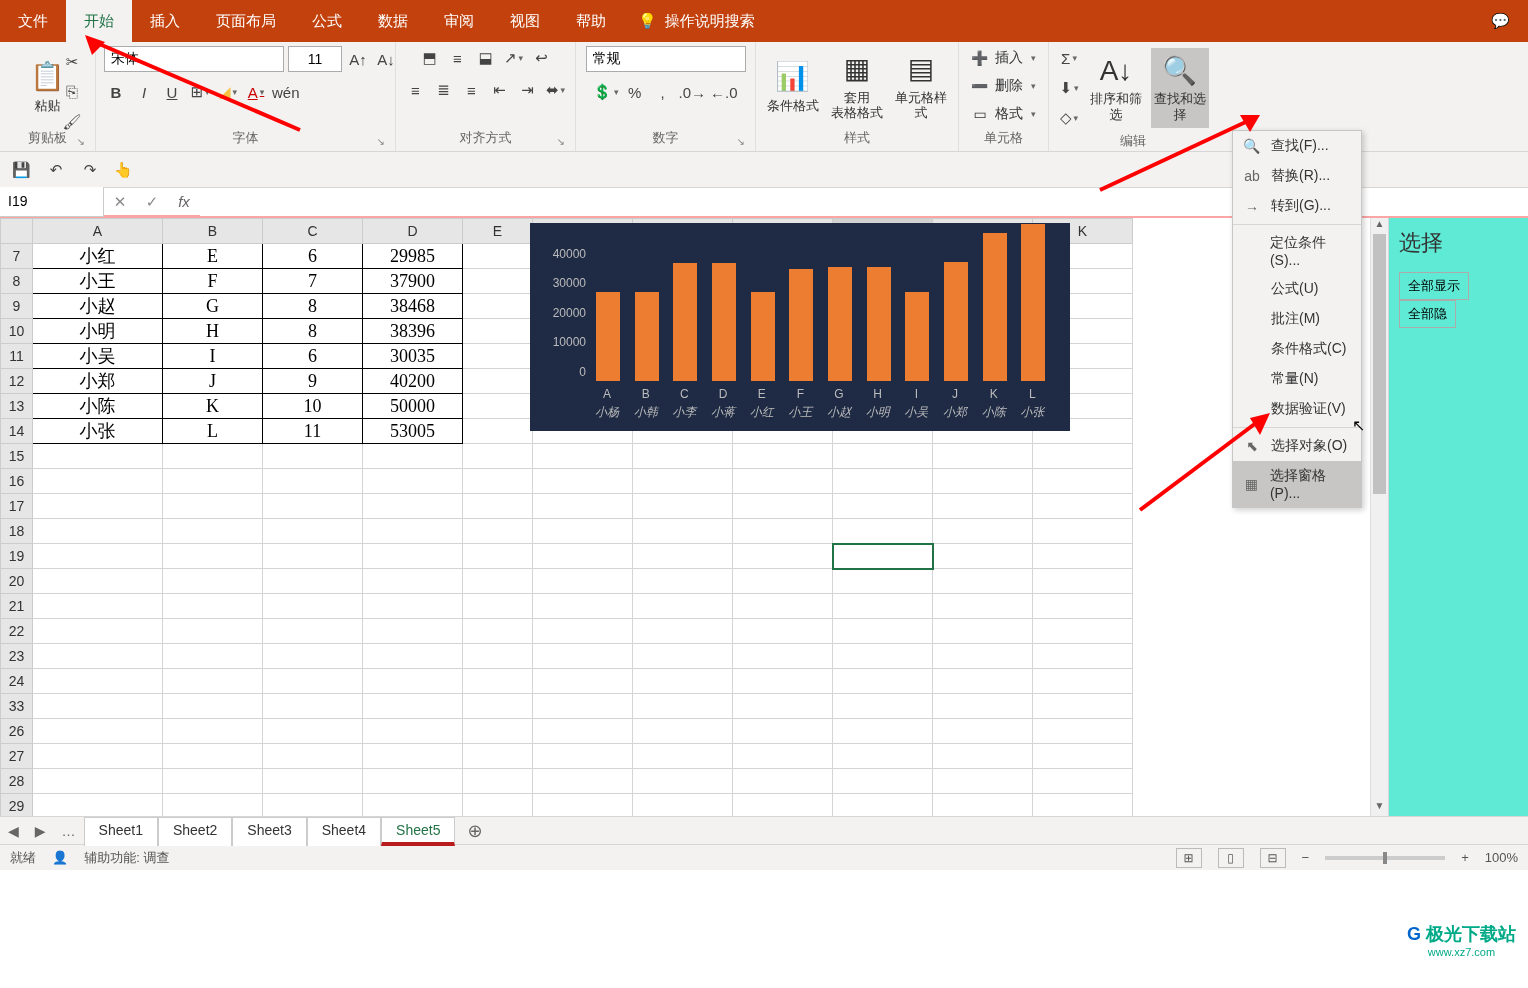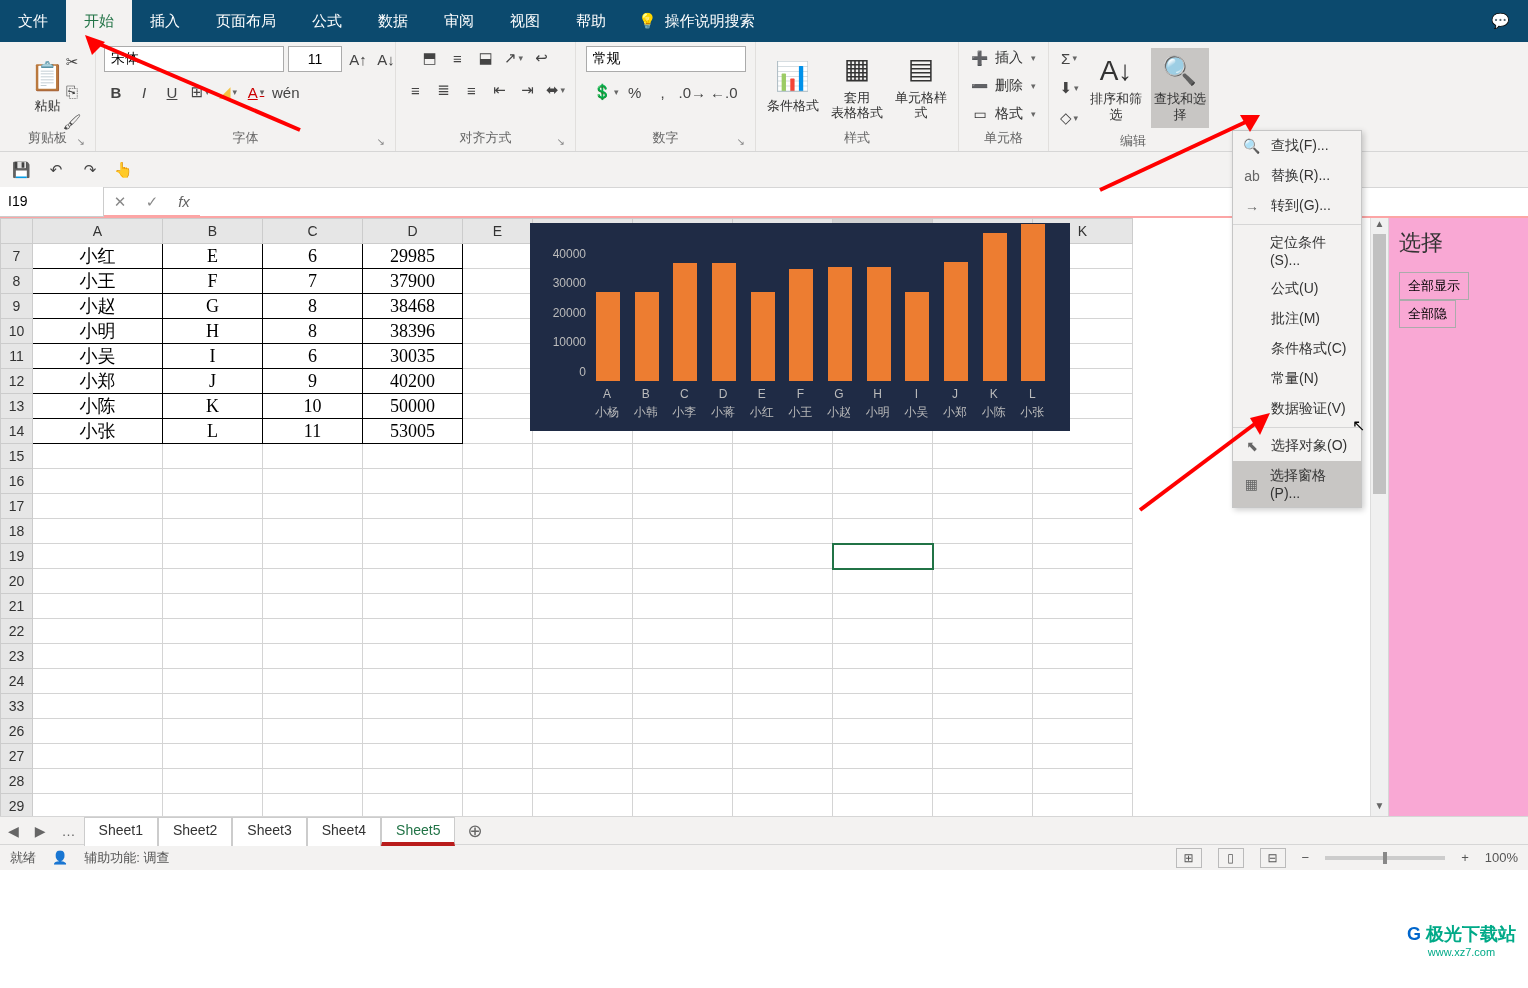--- a/index.html
+++ b/index.html
@@ -1,19 +1,19 @@
 <!DOCTYPE html>
 <html><head>
 <meta charset="utf-8">
 <style>
 * { box-sizing: border-box; margin: 0; padding: 0; font-family: "Microsoft YaHei", SimSun, Arial, sans-serif; }
 body { background: #fff; overflow: hidden; width: 1528px; height: 988px; position: relative; }
 
 
-.menubar { background: #0c4a6e; height: 42px; display: flex; align-items: stretch; color: #fff; font-size: 15px; }
+.menubar { background: #c2410c; height: 42px; display: flex; align-items: stretch; color: #fff; font-size: 15px; }
 .menubar .tab { padding: 12px 18px; cursor: pointer; }
 .menubar .tab.active { background: #f3f2f1; color: #217346; font-weight: 500; }
 .menubar .tell { display: flex; align-items: center; gap: 8px; padding: 0 14px; }
 .menubar .spacer { flex: 1; }
 .menubar .comment-icon { padding: 12px 18px; }
 
 
 .ribbon { background: #f3f2f1; height: 110px; border-bottom: 1px solid #d6d6d6; display: flex; }
 .group { border-right: 1px solid #e1dfdd; display: flex; flex-direction: column; padding: 4px 8px 2px 8px; }
 .group-body { flex: 1; display: flex; align-items: center; gap: 6px; }
@@ -57,24 +57,24 @@
 table.sheet th.rowh { width: 32px; background: #e6e6e6; font-size: 14px; color: #333; border: 1px solid #ccc; }
 table.sheet td.data { font-family: SimSun, serif; font-size: 18px; border: 1px solid #000; }
 table.sheet td.selcell { outline: 2px solid #217346; outline-offset: -1px; }
 
 
 .chart { position: absolute; left: 530px; top: 5px; width: 540px; height: 208px; background: #1f2b45; color: #c9c9c9; font-size: 12px; }
 .chart .plot { position: absolute; left: 60px; top: 10px; right: 16px; bottom: 50px; }
 .chart .ylab { position: absolute; left: 8px; font-size: 12px; color: #bbb; width: 48px; text-align: right; }
 .chart .bar { position: absolute; bottom: 0; width: 24px; background: #ed7d31; }
 .chart .xlab { position: absolute; bottom: -20px; width: 34px; text-align: center; font-size: 12px; color: #bbb; }
-.chart .xlab2 { position: absolute; bottom: -40px; width: 34px; text-align: center; font-size: 12px; color: #bbb; }
-
-
-.sel-pane { width: 140px; border-left: 1px solid #d6d6d6; background: #f9a8d4; padding: 10px; font-size: 14px; }
+.chart .xlab2 { position: absolute; bottom: -40px; width: 34px; text-align: center; font-size: 12px; color: #bbb; font-style: italic; }
+
+
+.sel-pane { width: 140px; border-left: 1px solid #d6d6d6; background: #5eead4; padding: 10px; font-size: 14px; }
 .sel-pane h2 { font-size: 22px; font-weight: normal; color: #333; margin-bottom: 14px; }
 .sel-pane .sb { border: 1px solid #ababab; padding: 4px 8px; display: inline-block; margin-right: 4px; font-size: 13px; }
 .sel-pane .item { padding: 6px 2px; color: #333; }
 
 
 .vscroll { position: absolute; right: 0; top: 0; bottom: 0; width: 18px; background: #f0f0f0; border-left: 1px solid #ddd; }
 .vscroll .thumb { position: absolute; top: 16px; left: 2px; right: 2px; height: 260px; background: #c1c1c1; }
 .vscroll .arr { position: absolute; left: 0; right: 0; height: 16px; text-align: center; font-size: 10px; color: #666; background: #f0f0f0; }
 
 

